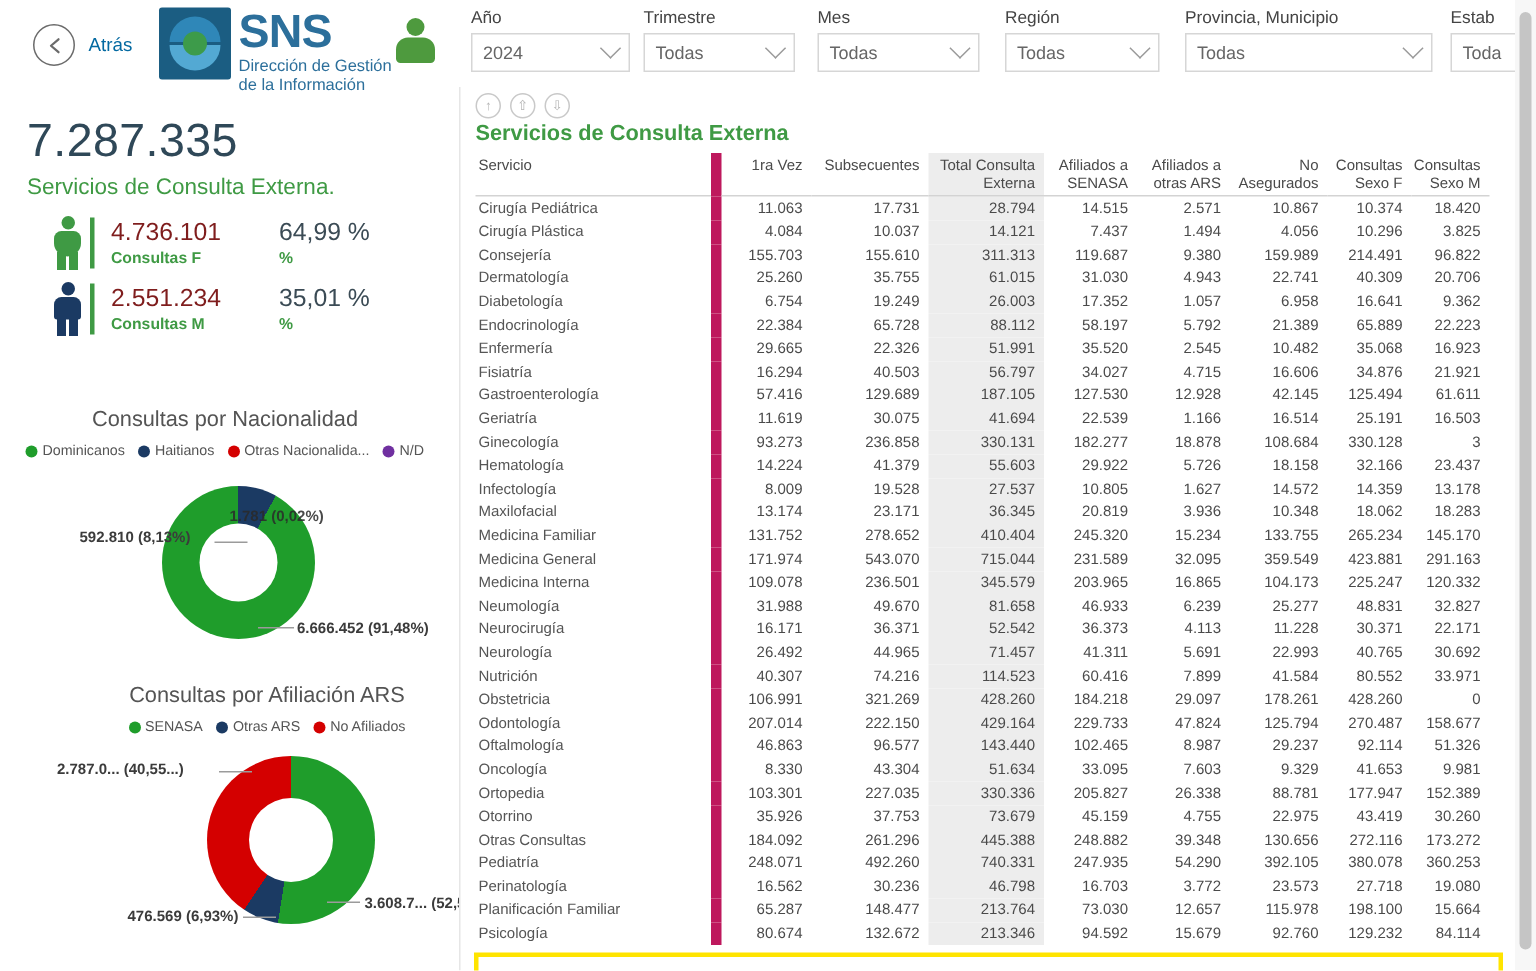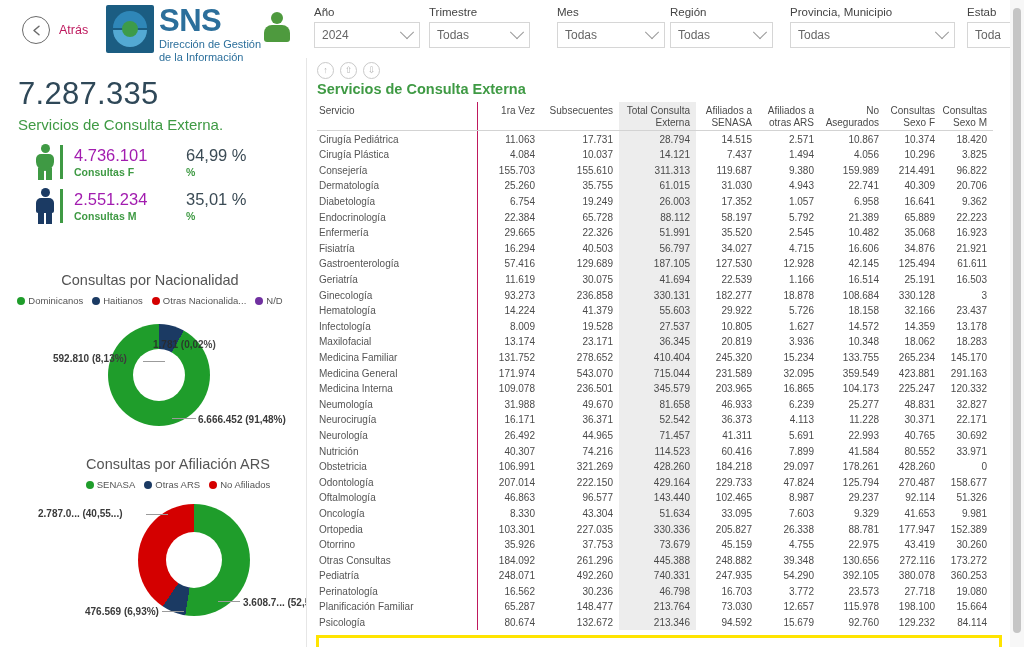--- a/index.html
+++ b/index.html
@@ -11,21 +11,21 @@
     overflow:hidden;
     position:relative;
   }
   .app{position:absolute;inset:0;display:block;}
 
   
   .header{position:absolute;left:0;top:0;width:300px;height:58px;background:#fff;}
   .back-wrap{position:absolute;left:22px;top:16px;display:flex;align-items:center;gap:9px;cursor:pointer;}
   .back-circle{width:26px;height:26px;border-radius:50%;border:1.6px solid #6b6b6b;display:flex;align-items:center;justify-content:center;}
   .back-circle svg{display:block;}
-  .back-label{font-size:12.5px;color:#be185d;}
+  .back-label{font-size:12.5px;color:#0369a1;}
 
   .logo{position:absolute;left:106px;top:5px;display:flex;align-items:flex-start;gap:5px;}
   .logo-mark{width:48px;height:48px;background:#1b5d82;border-radius:2px;position:relative;overflow:hidden;}
   .logo-mark .s1,.logo-mark .s2{position:absolute;background:#2f87b8;}
   .logo-mark .s1{width:34px;height:17px;left:7px;top:6px;border-radius:17px 17px 0 0;}
   .logo-mark .s2{width:34px;height:17px;left:7px;top:25px;border-radius:0 0 17px 17px;background:#53a9d3;}
   .logo-mark .dot{position:absolute;width:16px;height:16px;left:16px;top:16px;background:#3d9b4a;border-radius:50%;}
   .logo-text{display:flex;flex-direction:column;line-height:1;}
   .logo-sns{font-size:31px;font-weight:bold;color:#2c6f9b;letter-spacing:-0.5px;}
   .logo-sub{font-size:11px;color:#2c6f9b;line-height:1.18;margin-top:2px;max-width:112px;}
@@ -51,21 +51,21 @@
   .gender-row{display:flex;align-items:center;height:44px;}
   .person{width:22px;height:36px;position:relative;flex:none;margin-right:4px;}
   .person .p-head{position:absolute;left:7px;top:0;width:9px;height:9px;border-radius:50%;}
   .person .p-body{position:absolute;left:2px;top:10px;width:18px;height:15px;border-radius:5px 5px 2px 2px;}
   .person .p-leg-l,.person .p-leg-r{position:absolute;top:24px;width:6px;height:12px;}
   .person .p-leg-l{left:4px;}
   .person .p-leg-r{left:12px;}
   .person.f .p-body{border-radius:5px 5px 9px 9px;height:17px;}
   .bar-sep{width:3px;height:34px;background:#3f9a44;margin-right:11px;flex:none;}
   .gcol{display:flex;flex-direction:column;justify-content:center;width:112px;}
-  .gval{font-size:16.5px;color:#a21caf;line-height:1.15;}
+  .gval{font-size:16.5px;color:#7f1d1d;line-height:1.15;}
   .glabel{font-size:10.5px;font-weight:bold;color:#3f9a44;margin-top:2px;}
   .pcol{display:flex;flex-direction:column;justify-content:center;}
   .pval{font-size:16.5px;color:#3b4b55;line-height:1.15;}
   .plabel{font-size:10.5px;font-weight:bold;color:#3f9a44;margin-top:2px;}
 
   
   .chartbox{position:absolute;left:0;width:300px;}
   .chart-title{text-align:center;font-size:14.5px;color:#545454;}
   .legend{display:flex;justify-content:center;align-items:center;gap:9px;margin-top:7px;flex-wrap:nowrap;}
   .legend-item{display:flex;align-items:center;gap:3px;white-space:nowrap;}
@@ -83,21 +83,21 @@
   .picon{width:15px;height:15px;border-radius:50%;border:1px solid #c9c9c9;display:flex;align-items:center;justify-content:center;color:#b5b5b5;font-size:9px;line-height:1;}
   .panel-title{position:absolute;left:10px;top:23px;font-size:14.5px;font-weight:bold;color:#3f9a44;}
 
   table.grid{position:absolute;left:10px;top:44px;width:676px;border-collapse:collapse;table-layout:fixed;}
   table.grid th{font-weight:normal;font-size:10px;color:#4a4a4a;vertical-align:top;padding:3px 6px 1px 0;text-align:right;line-height:1.22;}
   table.grid th.svc{text-align:left;padding-left:2px;}
   table.grid td{font-size:10px;color:#4a4a4a;text-align:right;padding:2.3px 6px 2.3px 0;white-space:nowrap;}
   table.grid td.svc{text-align:left;padding-left:2px;color:#555;}
   .hl-col{background:#ededed;}
   .hdr-border{border-bottom:1px solid #d3d3d3;}
-  .colsep{border-left:1px solid #be185d;}
+  .colsep{border-left:7px solid #be185d;}
 
   
   .hl-rect{position:absolute;border:3px solid #ffe400;pointer-events:none;}
 
   
   .pagescroll{position:absolute;right:0;top:0;width:14px;height:647px;background:#f7f7f7;}
   .pagescroll .thumb{position:absolute;left:3px;top:8px;width:8px;height:625px;background:#c5c5c5;border-radius:4px;}
 </style>
 </head>
 <body>
@@ -140,21 +140,21 @@
         <span class="chev"></span>
       </div>
     </div>
     <div class="filter" style="left:123px;width:101px;">
       <div class="filter-label">Trimestre</div>
       <div class="filter-box">
         <span class="filter-value">Todas</span>
         <span class="chev"></span>
       </div>
     </div>
-    <div class="filter" style="left:251px;width:108px;">
+    <div class="filter" style="left:239px;width:108px;">
       <div class="filter-label">Mes</div>
       <div class="filter-box">
         <span class="filter-value">Todas</span>
         <span class="chev"></span>
       </div>
     </div>
     <div class="filter" style="left:364px;width:103px;">
       <div class="filter-label">Región</div>
       <div class="filter-box">
         <span class="filter-value">Todas</span>

